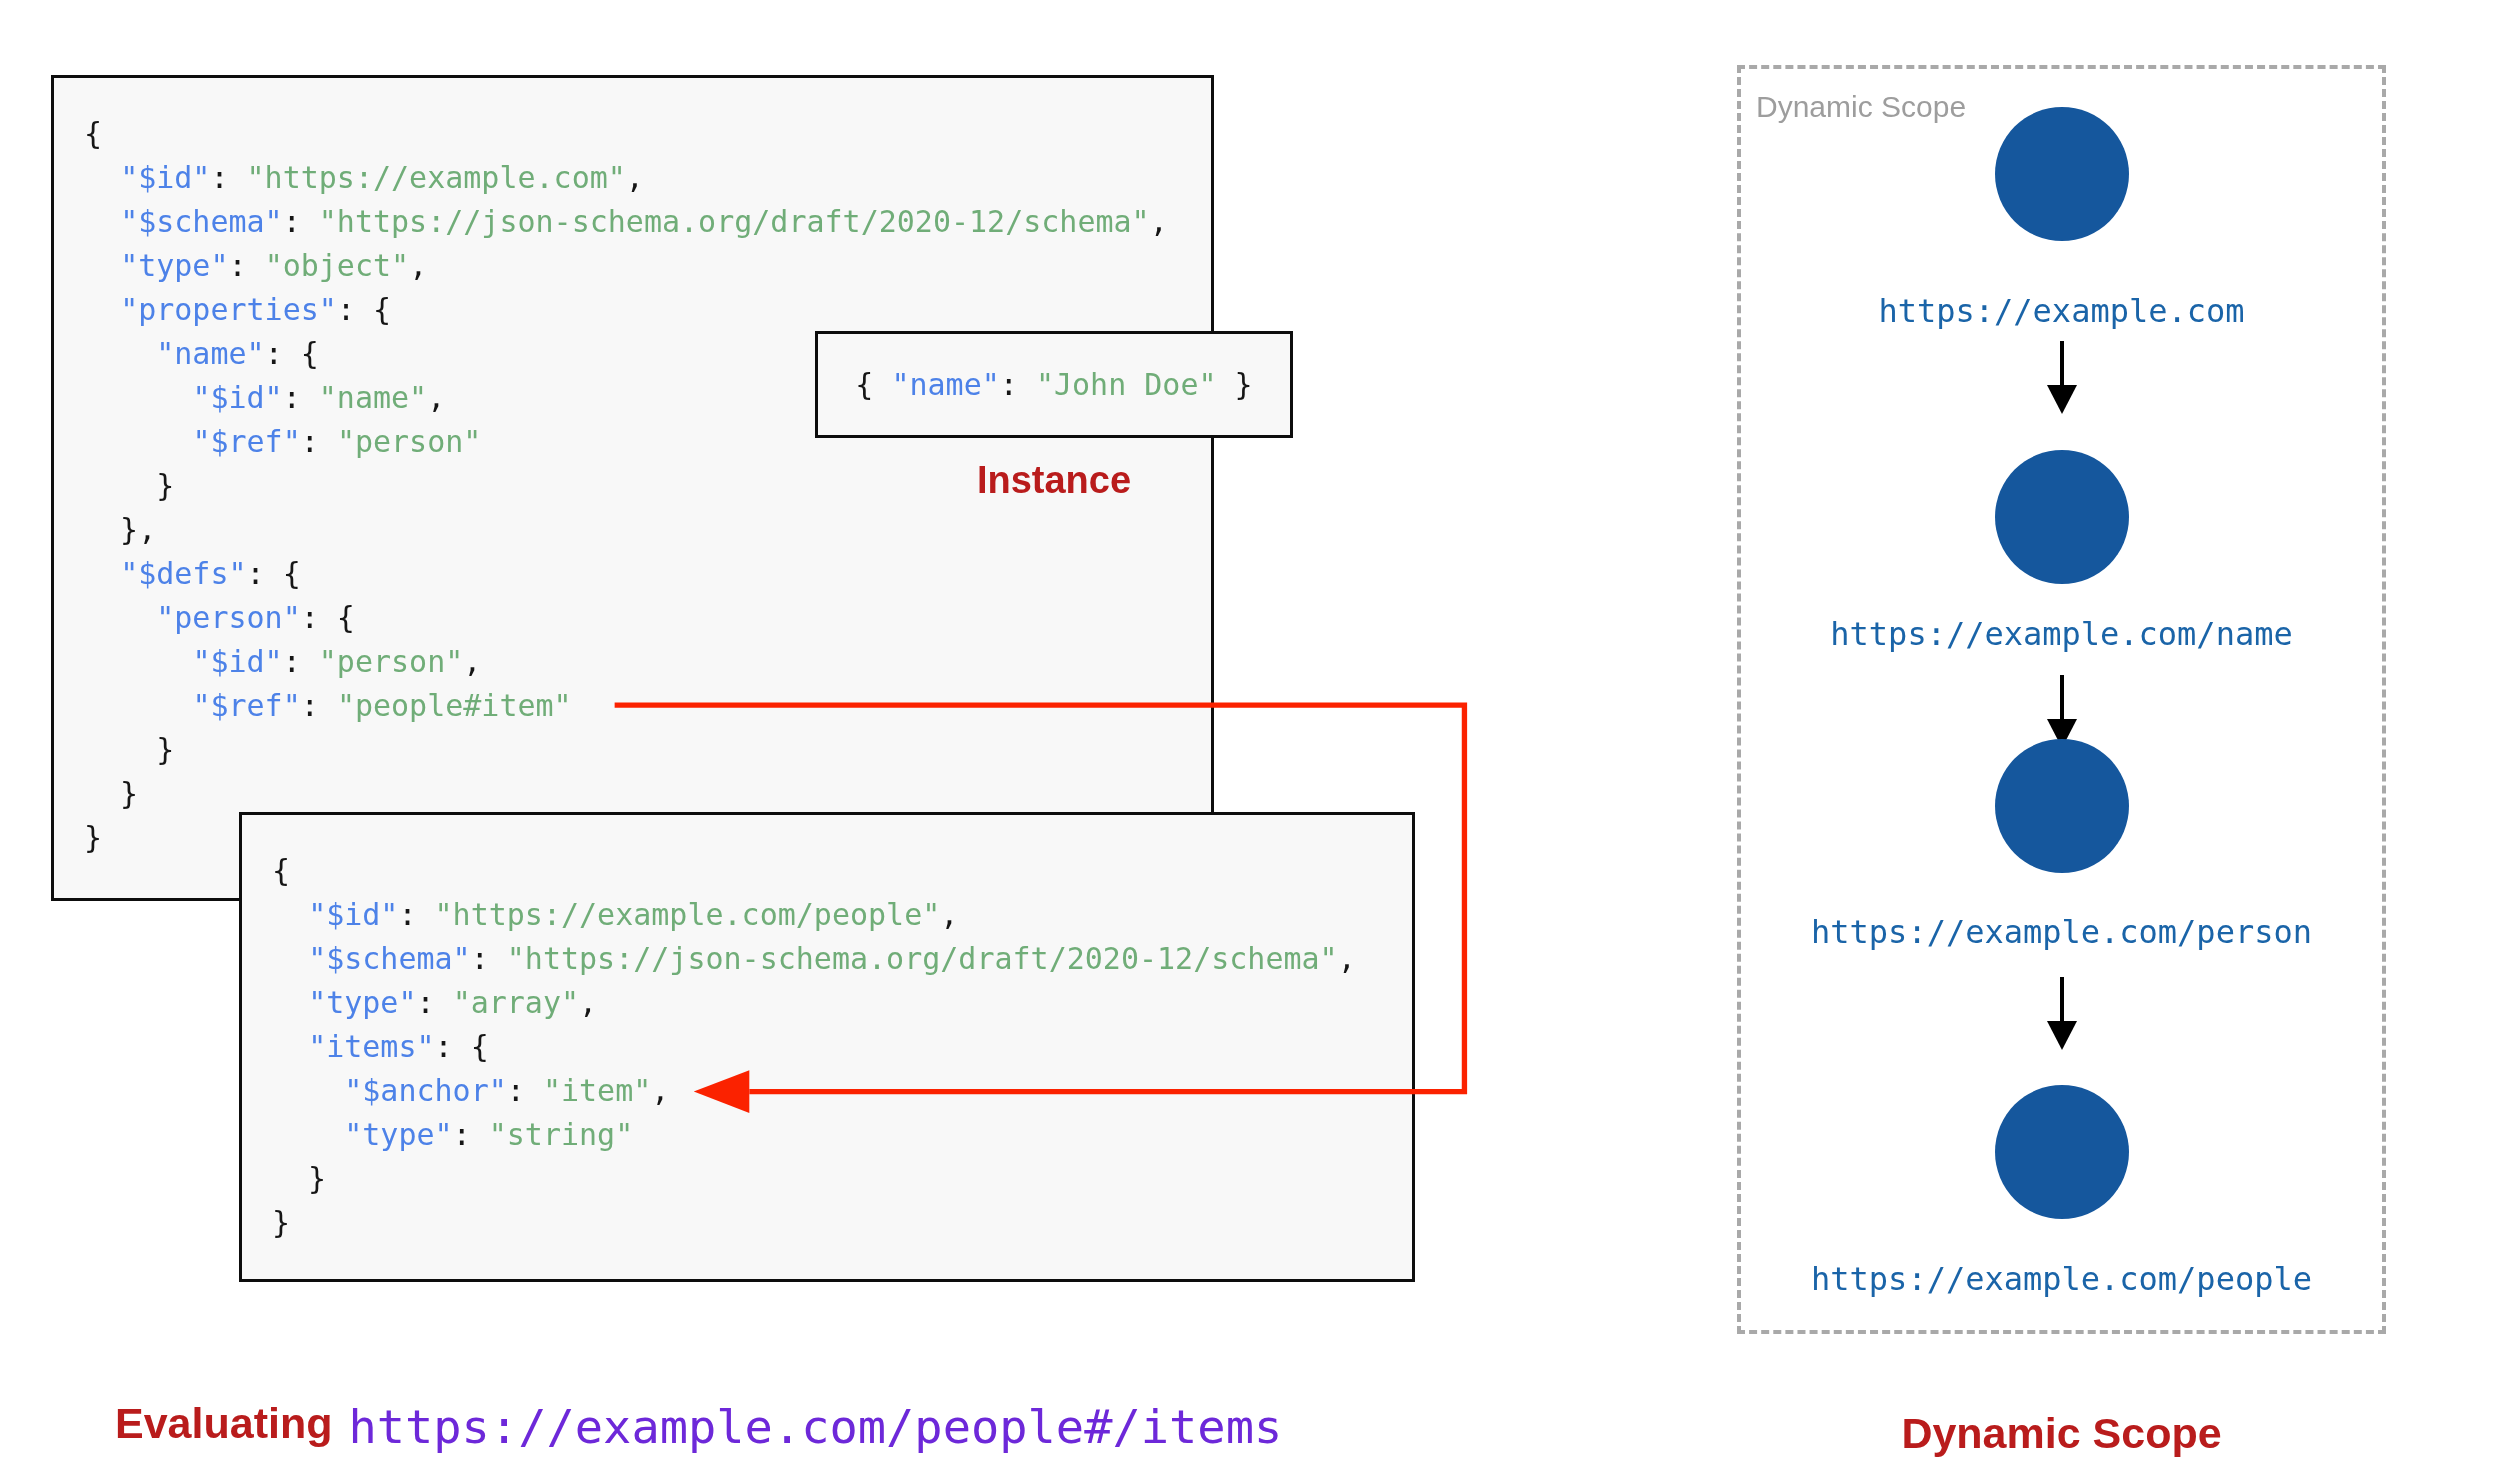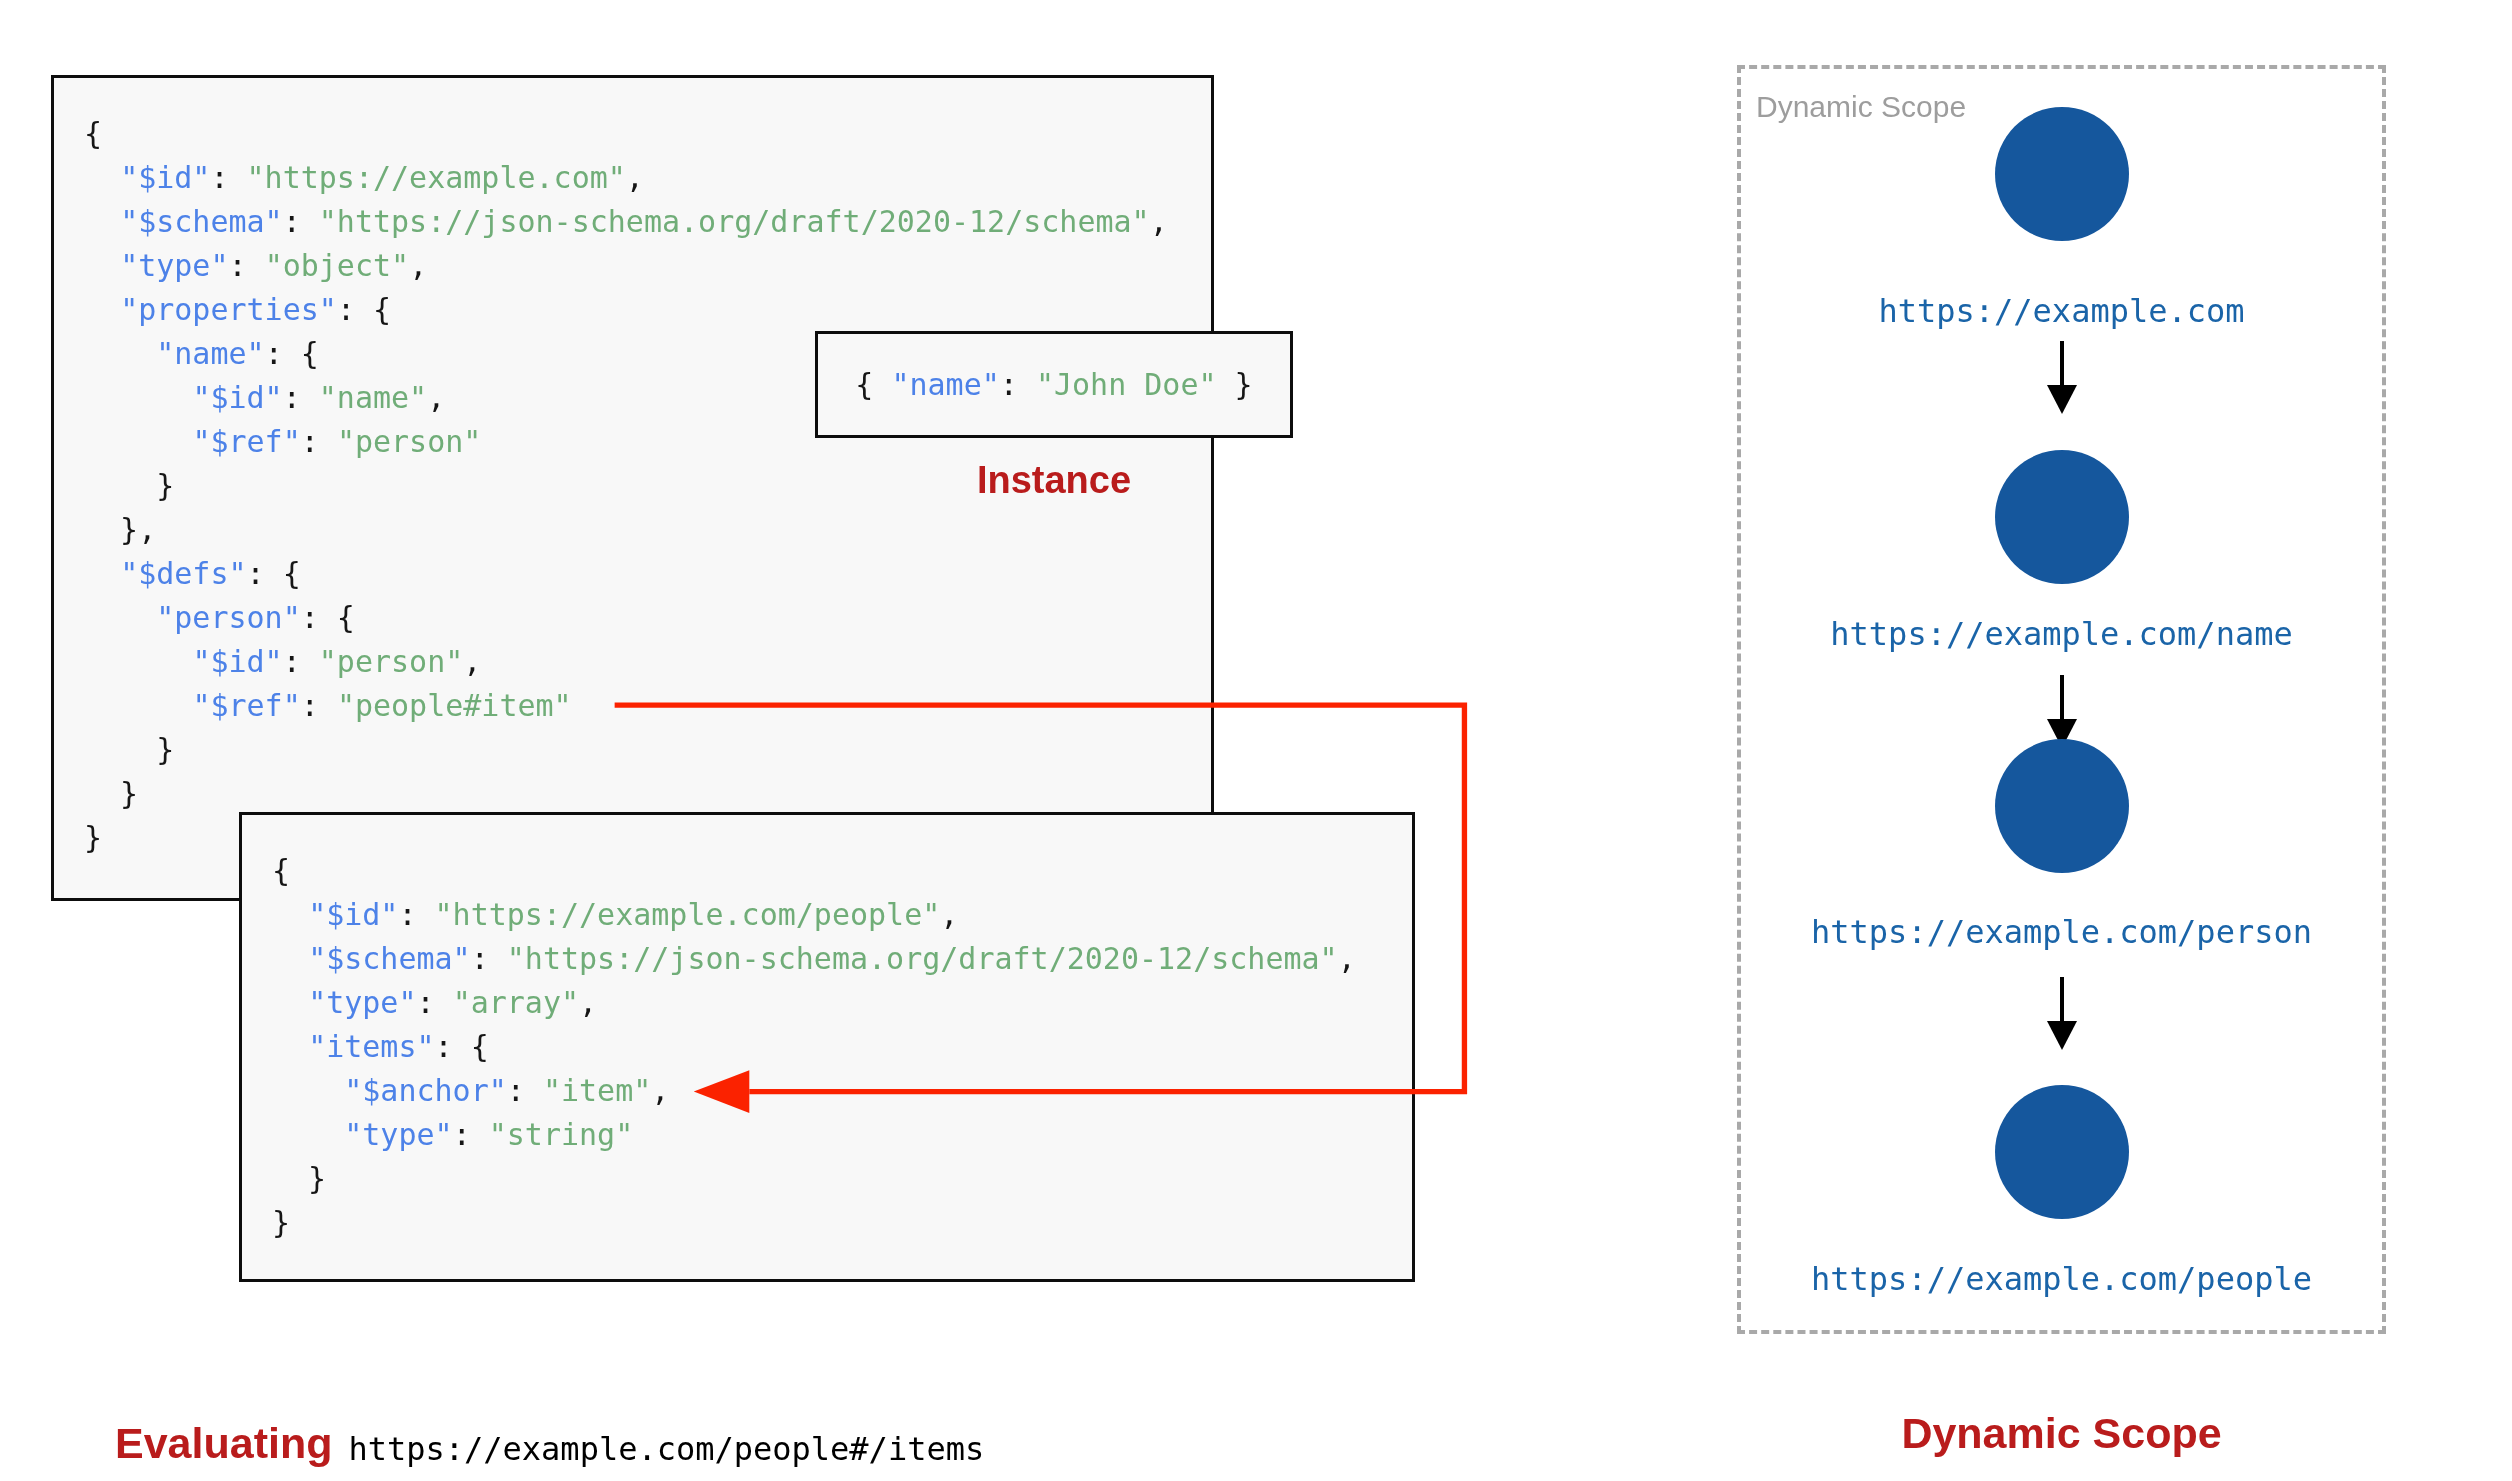--- a/index.html
+++ b/index.html
@@ -39,23 +39,23 @@
                   background:var(--node-blue,#15579d); z-index:2; }
   .scope-label { position:absolute; left:1737px; width:649px; text-align:center;
                  font-size:32px; line-height:44px; color:var(--link-blue,#1a64a8); z-index:2; }
   .varrow { position:absolute; left:2047px; width:30px; z-index:2; }
   .varrow .shaft { width:4.3px; height:44px; margin:0 auto; background:#000; }
   .varrow .head { width:0; height:0; margin:0 auto;
                   border-left:15px solid transparent; border-right:15px solid transparent;
                   border-top:29px solid #000; }
 
   #caption-left { position:absolute; left:115px; top:1399px; height:69px;
-                  display:flex; align-items:flex-end; z-index:2; }
+                  display:flex; align-items:flex-start; z-index:2; }
   #caption-left .sans-bold { font-size:43px; margin-right:16px; }
-  #caption-left .uri { font-size:32px; color:#000000; }
+  #caption-left .uri { font-size:47px; color:#6d28d9; }
   #caption-right { position:absolute; left:1737px; top:1399px; width:649px; height:69px;
                    display:flex; align-items:center; justify-content:center;
                    font-size:43px; z-index:2; }
 </style>
 </head>
 <body>
 
 <div id="canvas">
 
   <div id="schema1" class="panel">

